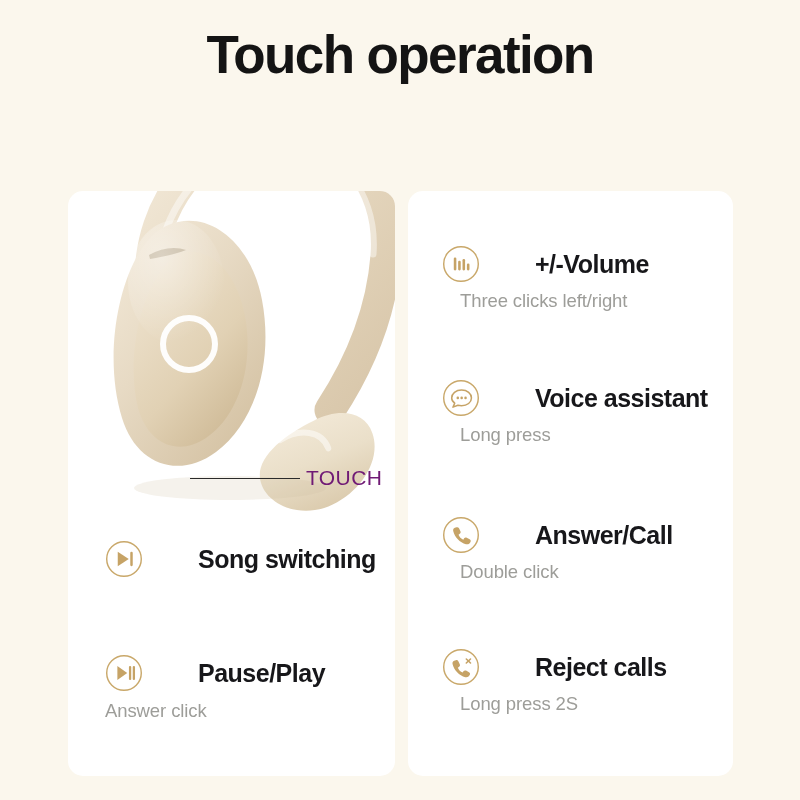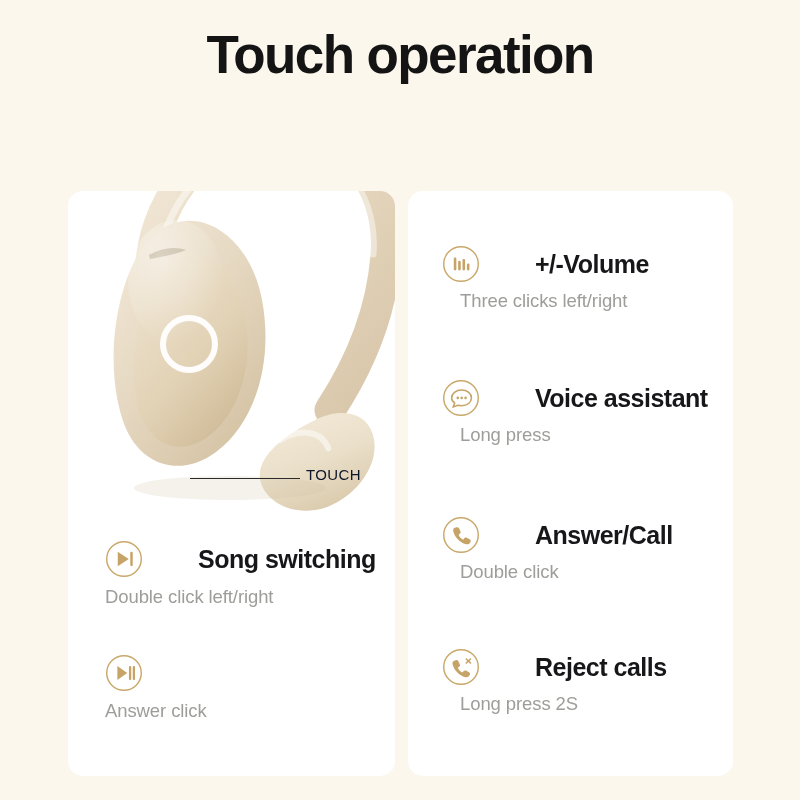--- a/index.html
+++ b/index.html
@@ -29,21 +29,21 @@
 
   
   .product{
     position:absolute;left:0;top:0;width:327px;height:360px;overflow:hidden;
     border-radius:15px 15px 0 0;
   }
   .product svg{position:absolute;left:-68px;top:-191px;}
 
   .touch-label{
     position:absolute;left:238px;top:275px;
-    font-size:15px;letter-spacing:.4px;color:#0f172a;
+    font-size:21px;letter-spacing:.4px;color:#701a75;
     font-family:"Liberation Sans", sans-serif;font-weight:400;
   }
   .touch-leader{
     position:absolute;left:122px;top:287px;width:110px;height:1px;
     background:#2a2a2a;
   }
 
   
   .feature{
     position:absolute;left:0;width:100%;
@@ -147,31 +147,31 @@
 
     <div class="feature f-song">
       <div class="head">
         <svg class="ficon" viewBox="0 0 40 40">
           <circle cx="20" cy="20" r="18.2" fill="none" stroke="#C9A86A" stroke-width="1.5"></circle>
           <path d="M13.4 12.4 L25 20 L13.4 27.6 Z" fill="#C6A366"></path>
           <rect x="26.6" y="12.4" width="2.6" height="15.2" rx="1.2" fill="#C6A366"></rect>
         </svg>
         <div class="ftitle">Song switching</div>
       </div>
-      <div class="fsub">Double click left/right</div>
     </div>
 
     <div class="feature f-pause">
       <div class="head">
         <svg class="ficon" viewBox="0 0 40 40">
           <circle cx="20" cy="20" r="18.2" fill="none" stroke="#C9A86A" stroke-width="1.5"></circle>
           <path d="M13 12.6 L23.4 20 L13 27.4 Z" fill="#C6A366"></path>
           <rect x="25.2" y="12.6" width="2.4" height="14.8" rx="1.1" fill="#C6A366"></rect>
           <rect x="29.2" y="12.6" width="2.4" height="14.8" rx="1.1" fill="#C6A366"></rect>
         </svg>
+        <div class="ftitle">Pause/Play</div>
       </div>
       <div class="fsub">Answer click</div>
     </div>
   </div>
 
   <div class="card card-right">
 
     <div class="feature f-vol">
       <div class="head">
         <svg class="ficon" viewBox="0 0 40 40">

